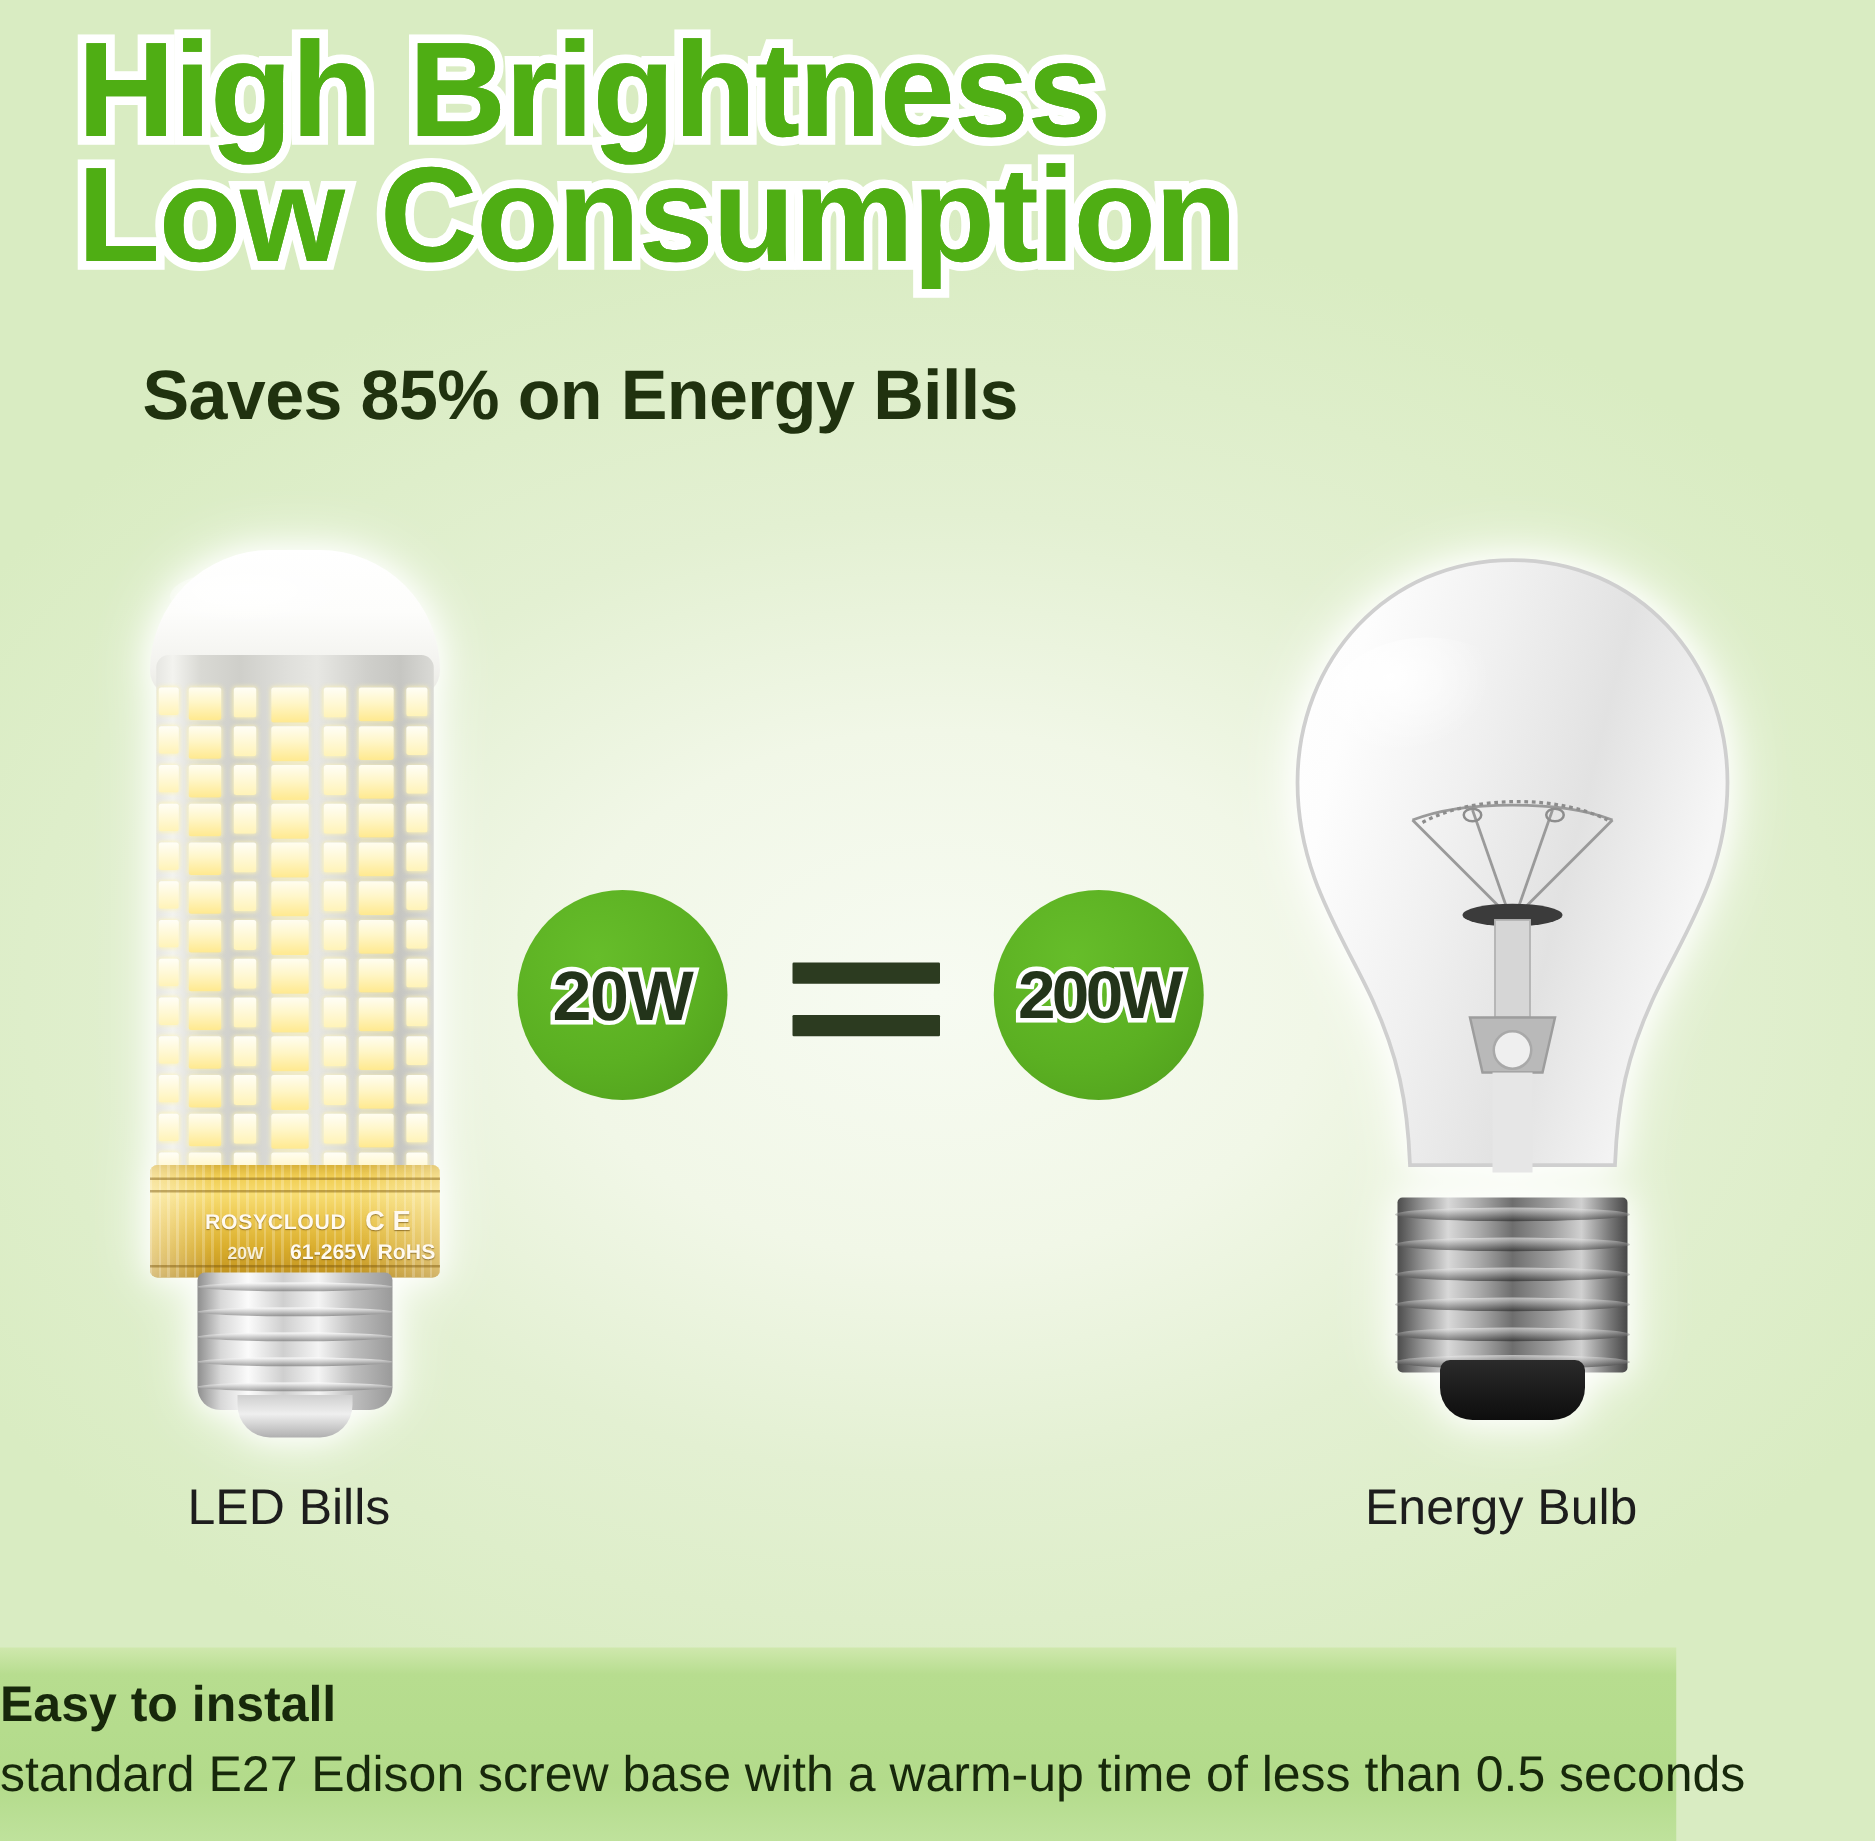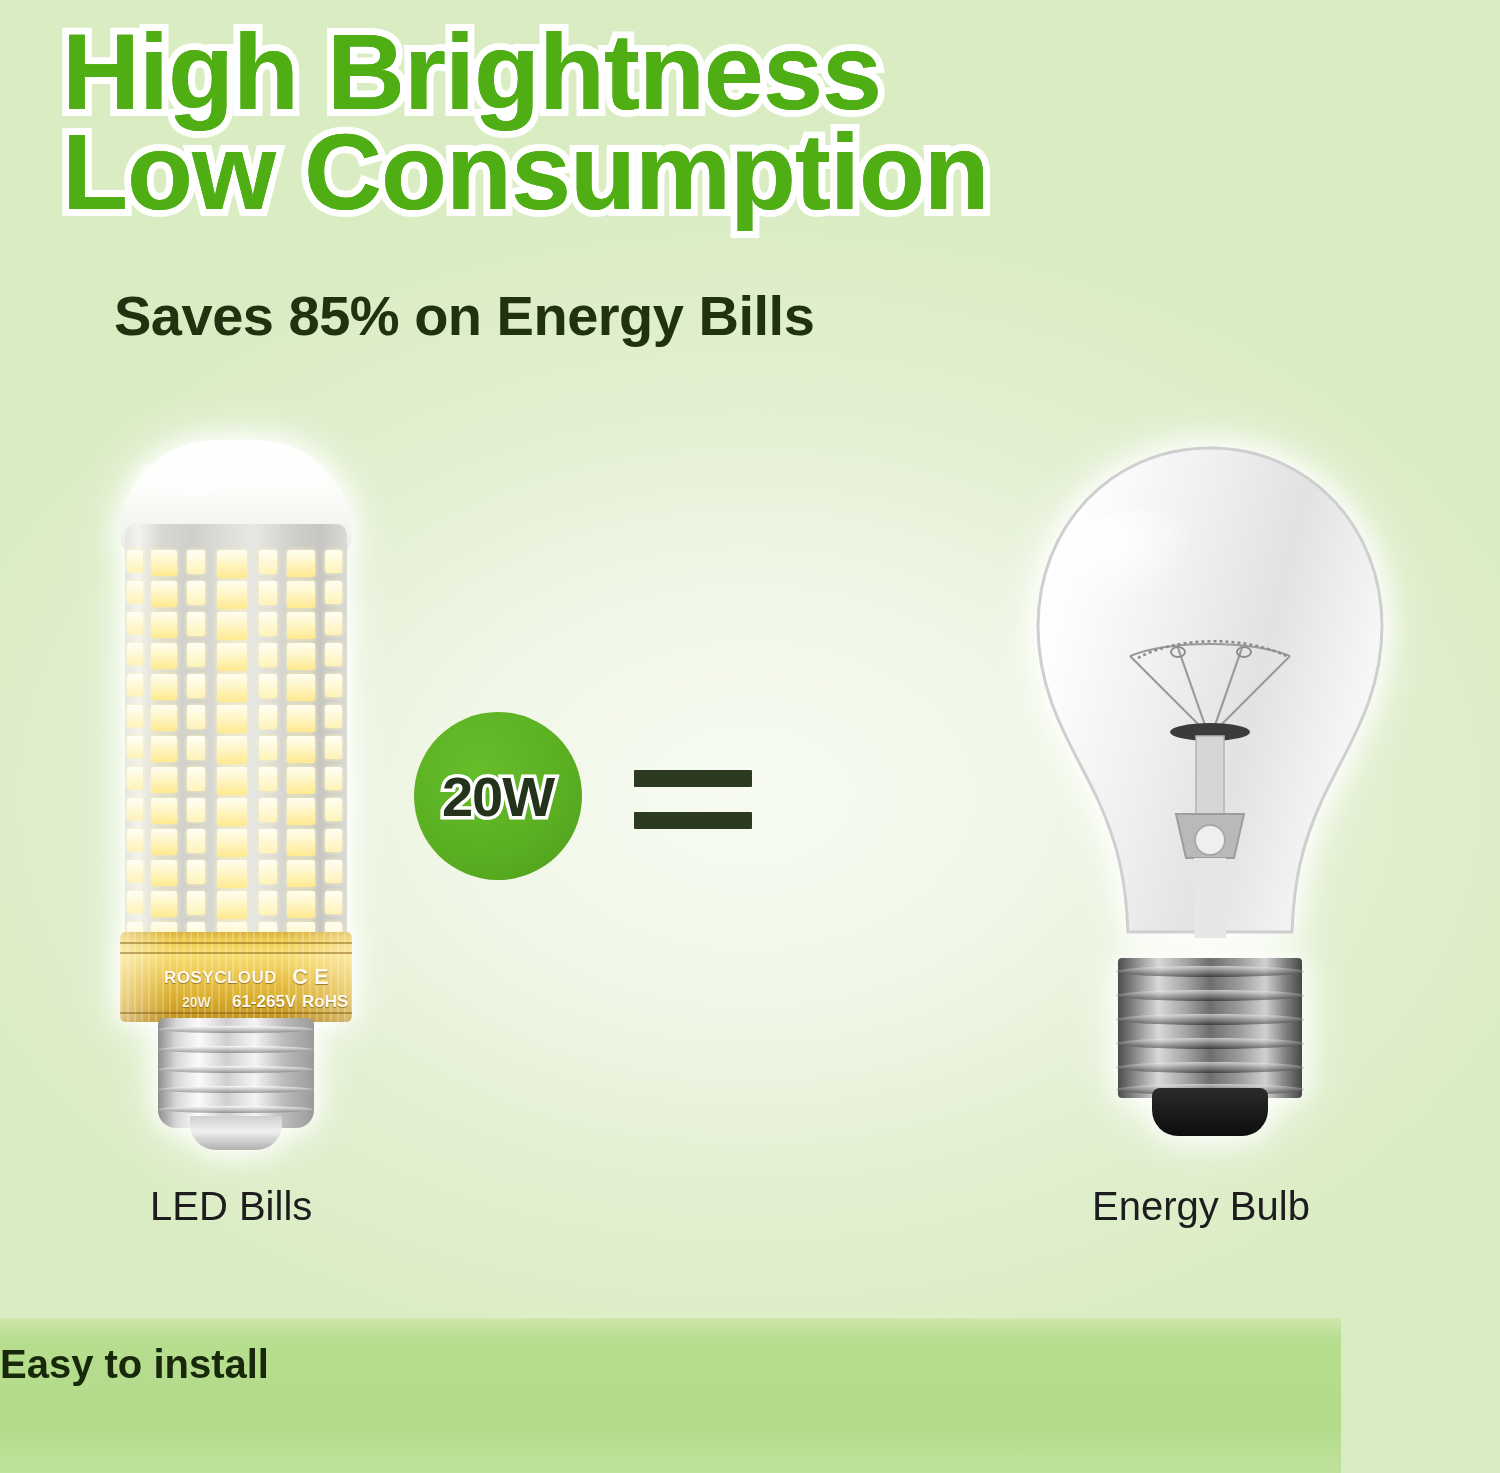--- a/index.html
+++ b/index.html
@@ -282,20 +282,23 @@
   <div class="badge badge-20">
     <span>20W</span>
   </div>
 
   <div class="equals">
     <i></i>
       <i></i>
     <span class="sr">=</span>
   </div>
 
+  <div class="badge badge-200">
+    <span>200W</span>
+  </div>
 
   <div class="hal-wrap">
     <svg class="hal-glass" viewBox="0 0 400 560">
       <defs>
         <linearGradient id="gGlass" x1="0" y1="0" x2="1" y2="0.35">
           <stop offset="0%" stop-color="#ffffff"></stop>
           <stop offset="18%" stop-color="#fdfdfd"></stop>
           <stop offset="46%" stop-color="#f0f0f0"></stop>
           <stop offset="72%" stop-color="#e2e2e2"></stop>
           <stop offset="100%" stop-color="#f6f6f6"></stop>
@@ -335,15 +338,16 @@
         <i style="top:126px"></i>
     </div>
     <div class="hal-tip"></div>
   </div>
 
   <div class="caption cap-led">LED Bills</div>
   <div class="caption cap-hal">Energy Bulb</div>
 
   <div class="band">
     <div class="band-title">Easy to install</div>
+    <div class="band-text">standard E27 Edison screw base with a warm-up time of less than 0.5 seconds</div>
   </div>
 
 </div>
 
 </body></html>

